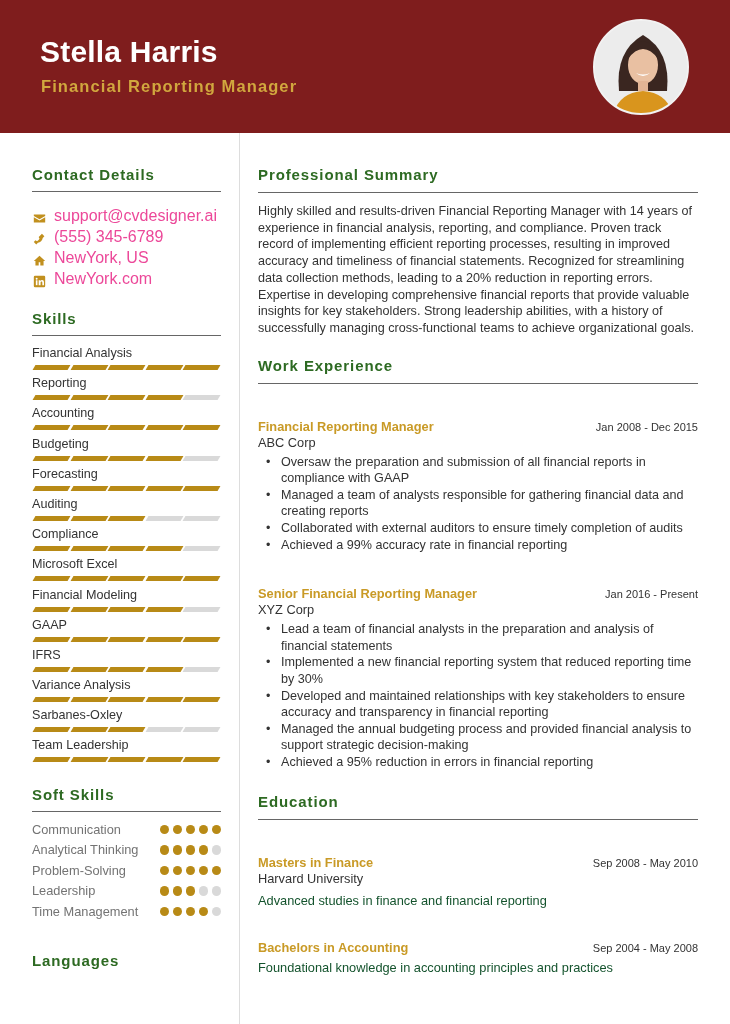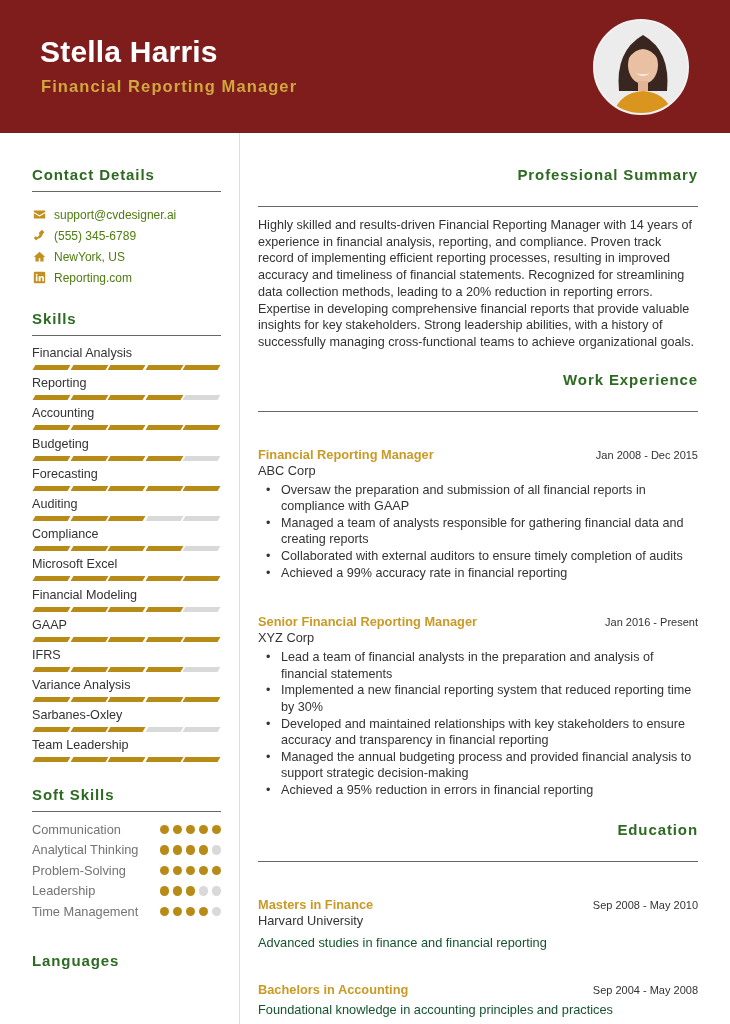--- a/index.html
+++ b/index.html
@@ -11,21 +11,21 @@
   .job-title { position: absolute; left: 41px; top: 77px; font-size: 16.5px; font-weight: bold; color: #d1a73e; letter-spacing: 1.1px; }
   .photo { position: absolute; left: 593px; top: 19px; width: 96px; height: 96px; border-radius: 50%; background: #ececec; overflow: hidden; border: 2px solid #f2f2f2; }
 
   .sidebar-divider { position: absolute; left: 239px; top: 133px; width: 1px; height: 891px; background: #dddddd; }
 
   .sidebar { position: absolute; left: 32px; top: 133px; width: 189px; }
   .section-title { font-size: 15px; font-weight: bold; color: #2d6a22; letter-spacing: 0.9px; padding-bottom: 8px; border-bottom: 1.5px solid #666666; }
 
   .contact-title { margin-top: 33px; }
   .contact-list { margin-top: 12px; }
-  .contact-item { display: flex; align-items: center; height: 21px; font-size: 12px; color: #4d7c0f; }
+  .contact-item { display: flex; align-items: flex-end; height: 21px; font-size: 16px; color: #ec4899; }
   .contact-icon { width: 14px; height: 14px; margin-right: 8px; display: flex; align-items: center; justify-content: center; }
   .contact-icon svg { width: 13px; height: 13px; fill: #c1901e; }
 
   .skills-title { margin-top: 22px; }
   .skills-list { margin-top: 9px; }
   .skill { height: 30.2px; }
   .skill-label { font-size: 12.6px; color: #333; line-height: 16px; }
   .skill-bar { display: flex; gap: 3px; margin-top: 4px; padding-left: 2px; }
   .seg { width: 34.5px; height: 5px; transform: skewX(-30deg); background: #b88a16; }
   .seg.off { background: #d9d9d9; }
@@ -34,21 +34,21 @@
   .soft-list { margin-top: 10px; }
   .soft-item { display: flex; justify-content: space-between; align-items: flex-start; margin-bottom: 4px; }
   .soft-label { font-size: 12.8px; line-height: 16.5px; color: #737373; width: 110px; }
   .dots { display: flex; gap: 3.5px; padding-top: 3px; }
   .dot { width: 9.5px; height: 9.5px; border-radius: 50%; background: #b88a16; }
   .dot.off { background: #d9d9d9; }
 
   .lang-title { margin-top: 32px; border-bottom: none; }
 
   .main { position: absolute; left: 258px; top: 133px; width: 440px; }
-  .main .section-title { padding-bottom: 23px; text-align: right; }
+  .main .section-title { padding-bottom: 9px; }
   .summary-title { margin-top: 33px; }
   .summary-text { margin-top: 10px; font-size: 12.6px; line-height: 16.7px; color: #333; }
 
   .work-title { margin-top: 20px; }
   .job { margin-top: 10px; }
   .job + .job { margin-top: 8px; }
   .job-head { display: flex; justify-content: space-between; align-items: baseline; }
   .role { font-size: 12.8px; font-weight: bold; color: #c99a26; }
   .date { font-size: 11px; color: #333; margin-top: 27px; }
   .company { font-size: 12.8px; color: #333; line-height: 18px; }
@@ -112,21 +112,21 @@
     </div>
     <div class="contact-item">
       <span class="contact-icon">
         <svg viewBox="0 0 16 16">
             <rect x="1" y="1" width="14" height="14" rx="1.5"></rect>
             <rect x="3.5" y="6.5" width="2" height="6" fill="#fff"></rect>
             <circle cx="4.5" cy="4.5" r="1.2" fill="#fff"></circle>
             <path d="M7 6.5h2v1c.5-.8 1.3-1.2 2.2-1.2 1.5 0 2.3 1 2.3 2.8v3.4h-2V9.4c0-.9-.3-1.4-1-1.4s-1.2.5-1.2 1.4v3.1H7z" fill="#fff"></path>
           </svg>
       </span>
-      <span>Reporting.com</span>
+      <span>NewYork.com</span>
     </div>
   </div>
 
   <div class="section-title skills-title">Skills</div>
   <div class="skills-list" id="skills-list">
       <div class="skill">
         <div class="skill-label">Financial Analysis</div>
         <div class="skill-bar">
           <span class="seg"></span>
           <span class="seg"></span>

